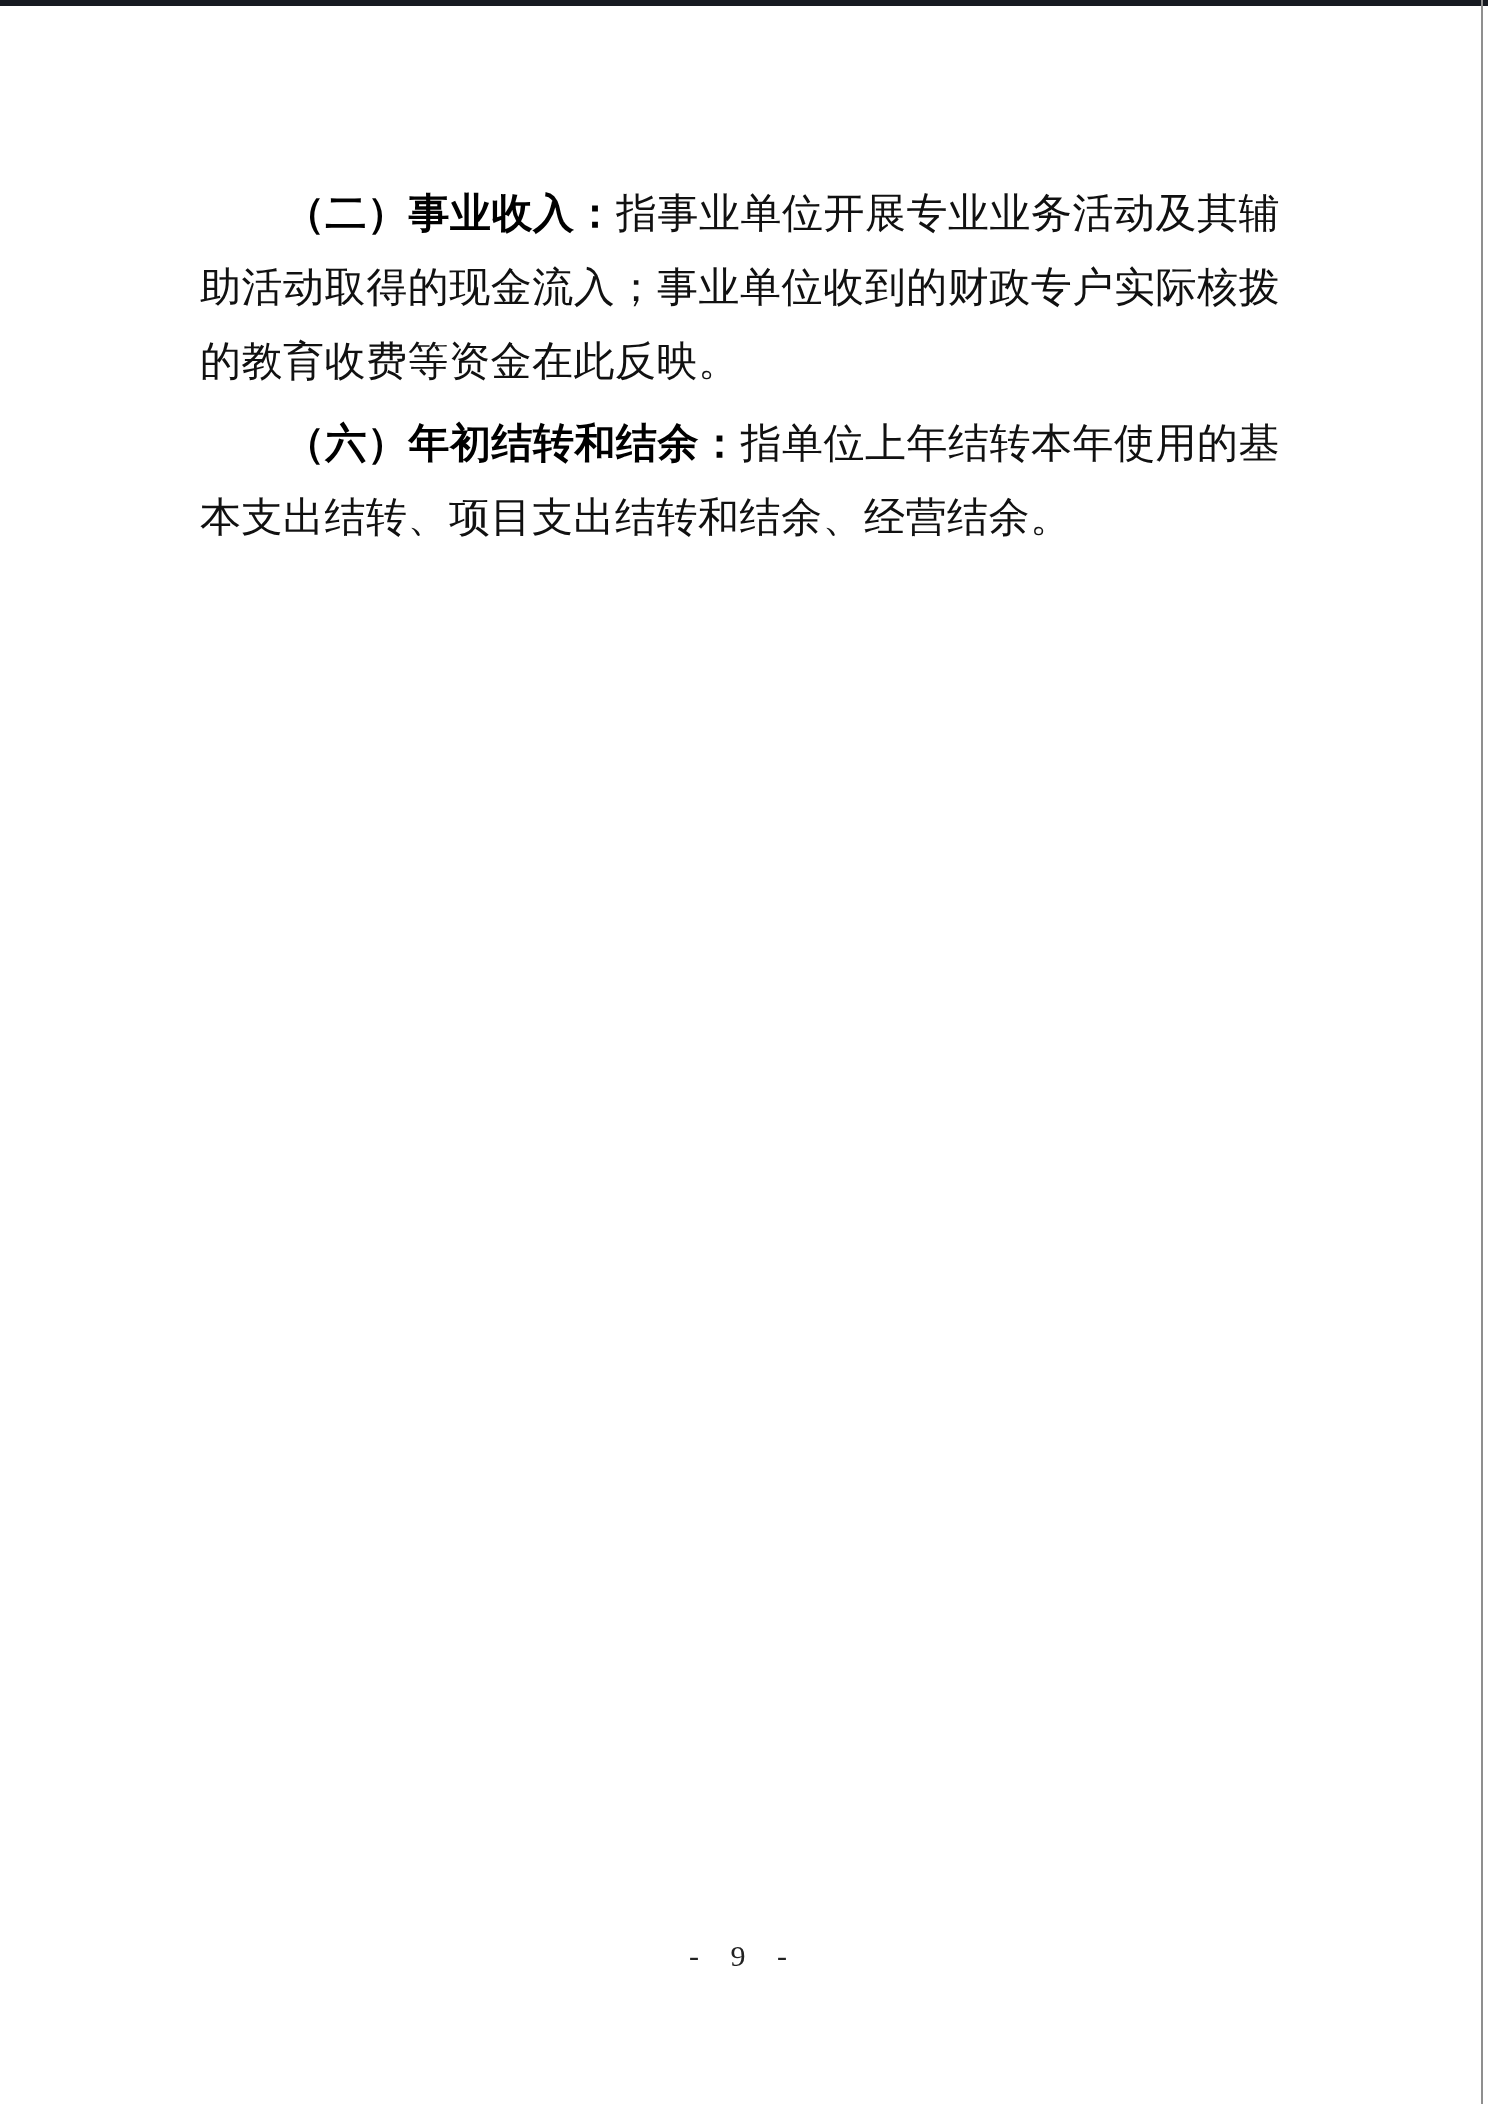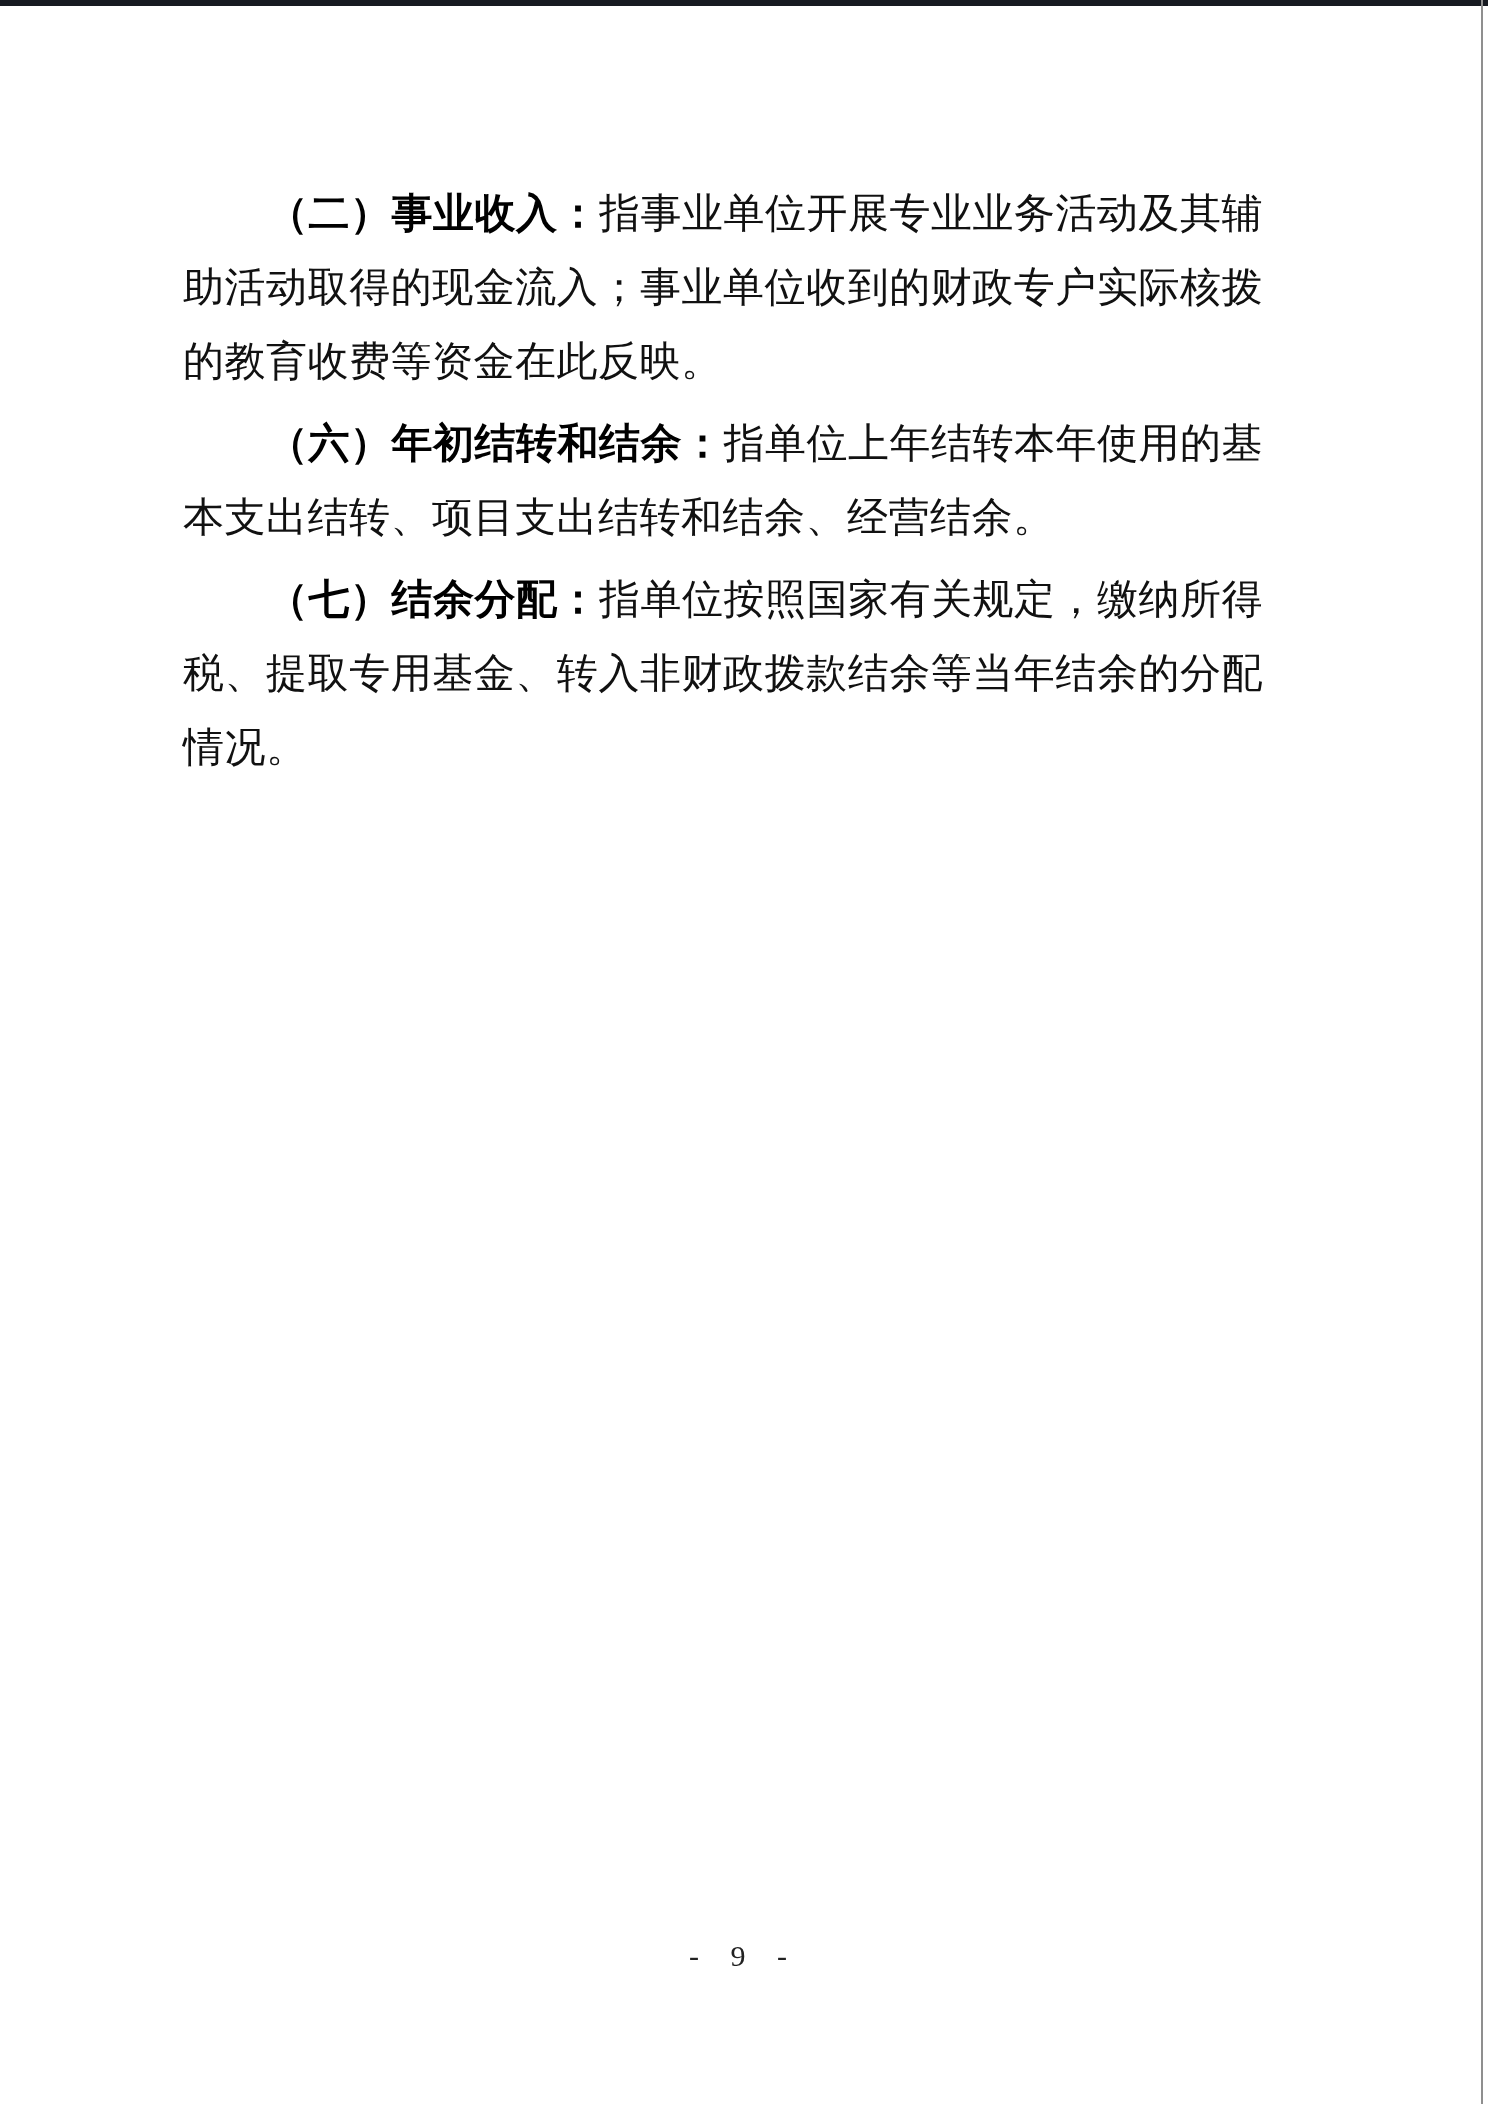--- a/index.html
+++ b/index.html
@@ -26,21 +26,21 @@
   .scan-line-right {
     position: absolute;
     top: 0;
     left: 1481px;
     width: 2px;
     height: 2104px;
     background: #8f8f8f;
   }
   .content {
     position: absolute;
-    left: 183px;
+    left: 200px;
     top: 176px;
     width: 1080px;
   }
   .para {
     font-size: 41px;
     line-height: 74px;
     text-align: justify;
     text-indent: 84px;
     margin: 0 0 8px 0;
     letter-spacing: 0.5px;
@@ -73,17 +73,16 @@
 
 <div class="content">
 
   <p class="para"><span class="para-lead">（二）事业收入：</span><span class="para-body">指事业单位开展专业业务活动及其辅助活动取得的现金流入；事业单位收到的财政专户实际核拨的教育收费等资金在此反映。</span></p>
 
 
 
 
   <p class="para"><span class="para-lead">（六）年初结转和结余：</span><span class="para-body">指单位上年结转本年使用的基本支出结转、项目支出结转和结余、经营结余。</span></p>
 
-  <p class="para"><span class="para-lead">（七）结余分配：</span><span class="para-body">指单位按照国家有关规定，缴纳所得税、提取专用基金、转入非财政拨款结余等当年结余的分配情况。</span></p>
 
 </div>
 
 <div class="page-footer">- 9 -</div>
 
 </body></html>

